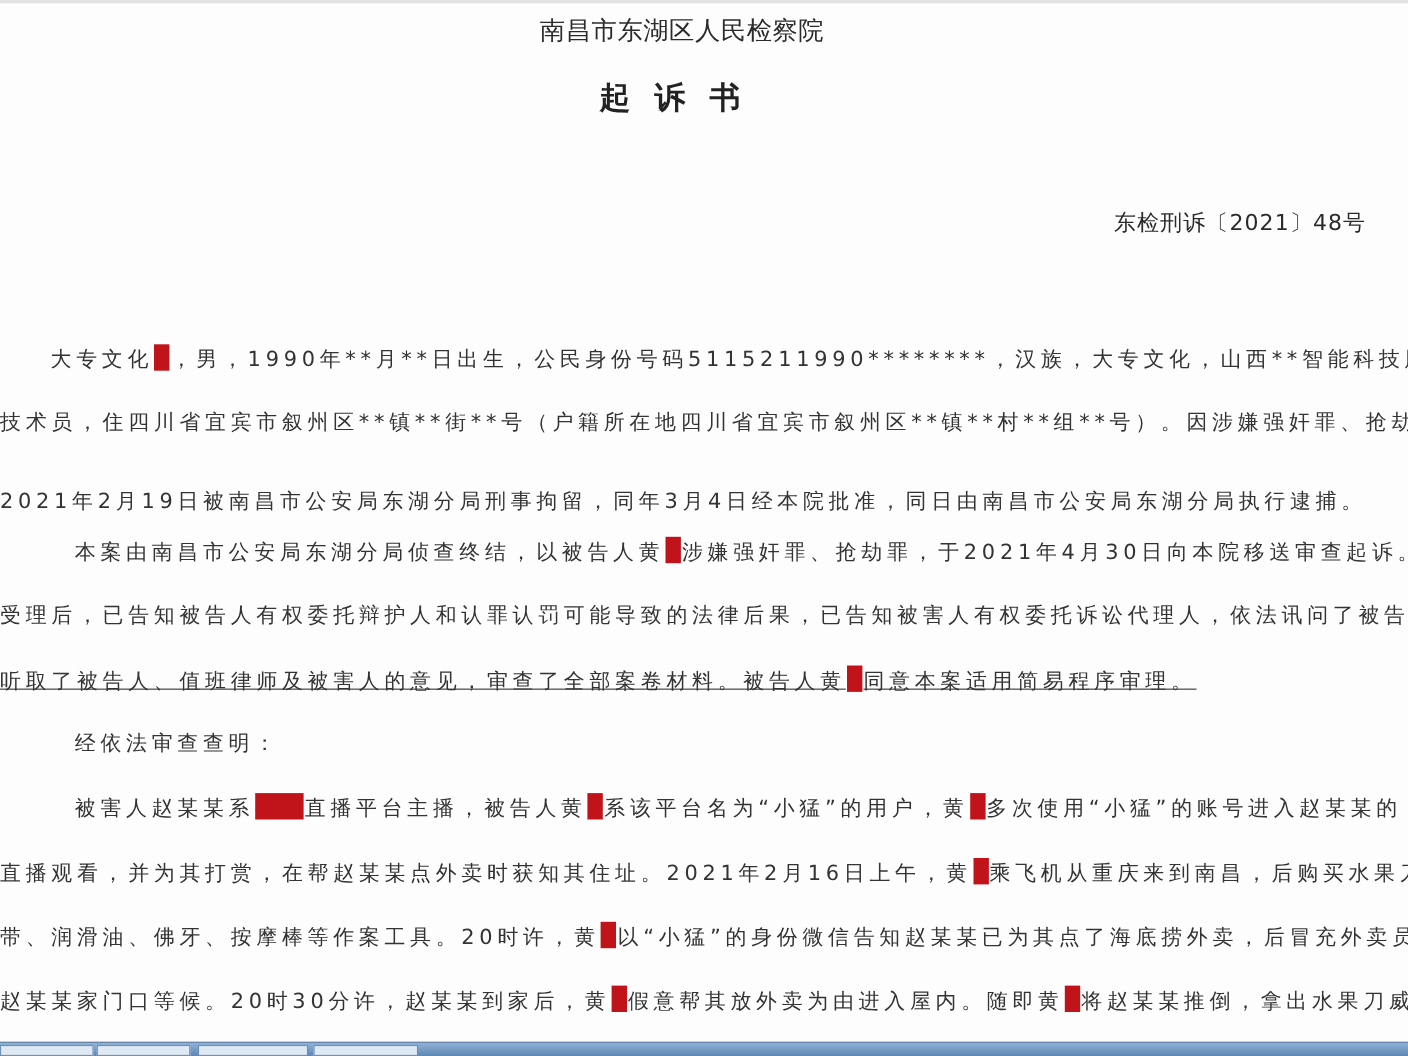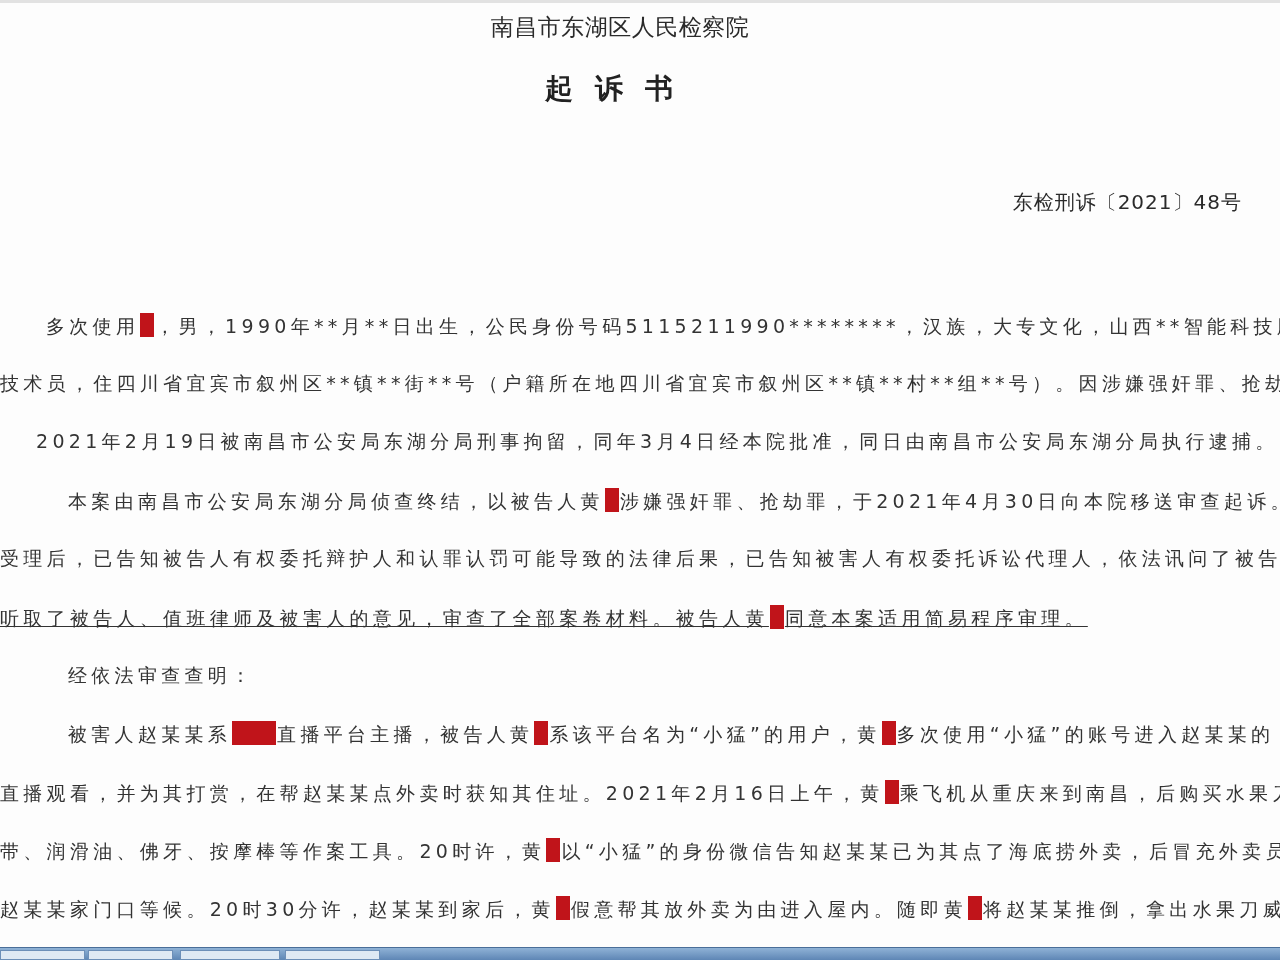--- a/index.html
+++ b/index.html
@@ -50,23 +50,23 @@
 <body>
 
 <div class="top-border"></div>
 
 <div class="page">
   <div class="org">南昌市东湖区人民检察院</div>
   <div class="title">起诉书</div>
   <div class="docno">东检刑诉〔2021〕48号</div>
 
   <div id="body-lines">
-      <div class="line" style="top: 313px; left: 46px;"><span>多次使用</span><span class="red" style="width: 14px; background: rgb(192, 20, 26);"></span><span>，男，1990年**月**日出生，公民身份号码5115211990********，汉族，大专文化，山西**智能科技股份有限公司</span></div>
+      <div class="line" style="top: 313px; left: 46px;"><span>大专文化</span><span class="red" style="width: 14px; background: rgb(192, 20, 26);"></span><span>，男，1990年**月**日出生，公民身份号码5115211990********，汉族，大专文化，山西**智能科技股份有限公司</span></div>
       <div class="line" style="top: 371px; left: 0px;"><span>技术员，住四川省宜宾市叙州区**镇**街**号（户籍所在地四川省宜宾市叙州区**镇**村**组**号）。因涉嫌强奸罪、抢劫罪，于</span></div>
-      <div class="line" style="top: 429px; left: 0px; padding-left: 36px;"><span>2021年2月19日被南昌市公安局东湖分局刑事拘留，同年3月4日经本院批准，同日由南昌市公安局东湖分局执行逮捕。</span></div>
+      <div class="line" style="top: 443px; left: 0px;"><span>2021年2月19日被南昌市公安局东湖分局刑事拘留，同年3月4日经本院批准，同日由南昌市公安局东湖分局执行逮捕。</span></div>
       <div class="line" style="top: 488px; left: 68px;"><span>本案由南昌市公安局东湖分局侦查终结，以被告人黄</span><span class="red" style="width: 14px; background: rgb(192, 20, 26);"></span><span>涉嫌强奸罪、抢劫罪，于2021年4月30日向本院移送审查起诉。本院</span></div>
       <div class="line" style="top: 546px; left: 0px;"><span>受理后，已告知被告人有权委托辩护人和认罪认罚可能导致的法律后果，已告知被害人有权委托诉讼代理人，依法讯问了被告人，</span></div>
       <div class="line" style="top: 605px; left: 0px; text-decoration: underline;"><span>听取了被告人、值班律师及被害人的意见，审查了全部案卷材料。被告人黄</span><span class="red" style="width: 14px; background: rgb(192, 20, 26);"></span><span>同意本案适用简易程序审理。</span></div>
       <div class="line" style="top: 663px; left: 68px;"><span>经依法审查查明：</span></div>
       <div class="line" style="top: 721px; left: 68px;"><span>被害人赵某某系</span><span class="red" style="width: 44px; background: rgb(192, 20, 26);"></span><span>直播平台主播，被告人黄</span><span class="red" style="width: 14px; background: rgb(192, 20, 26);"></span><span>系该平台名为“小猛”的用户，黄</span><span class="red" style="width: 14px; background: rgb(192, 20, 26);"></span><span>多次使用“小猛”的账号进入赵某某的</span></div>
       <div class="line" style="top: 780px; left: 0px;"><span>直播观看，并为其打赏，在帮赵某某点外卖时获知其住址。2021年2月16日上午，黄</span><span class="red" style="width: 14px; background: rgb(192, 20, 26);"></span><span>乘飞机从重庆来到南昌，后购买水果刀、胶</span></div>
       <div class="line" style="top: 838px; left: 0px;"><span>带、润滑油、佛牙、按摩棒等作案工具。20时许，黄</span><span class="red" style="width: 14px; background: rgb(192, 20, 26);"></span><span>以“小猛”的身份微信告知赵某某已为其点了海底捞外卖，后冒充外卖员在</span></div>
       <div class="line" style="top: 896px; left: 0px;"><span>赵某某家门口等候。20时30分许，赵某某到家后，黄</span><span class="red" style="width: 14px; background: rgb(192, 20, 26);"></span><span>假意帮其放外卖为由进入屋内。随即黄</span><span class="red" style="width: 14px; background: rgb(192, 20, 26);"></span><span>将赵某某推倒，拿出水果刀威胁，</span></div>
     </div>
 </div>

